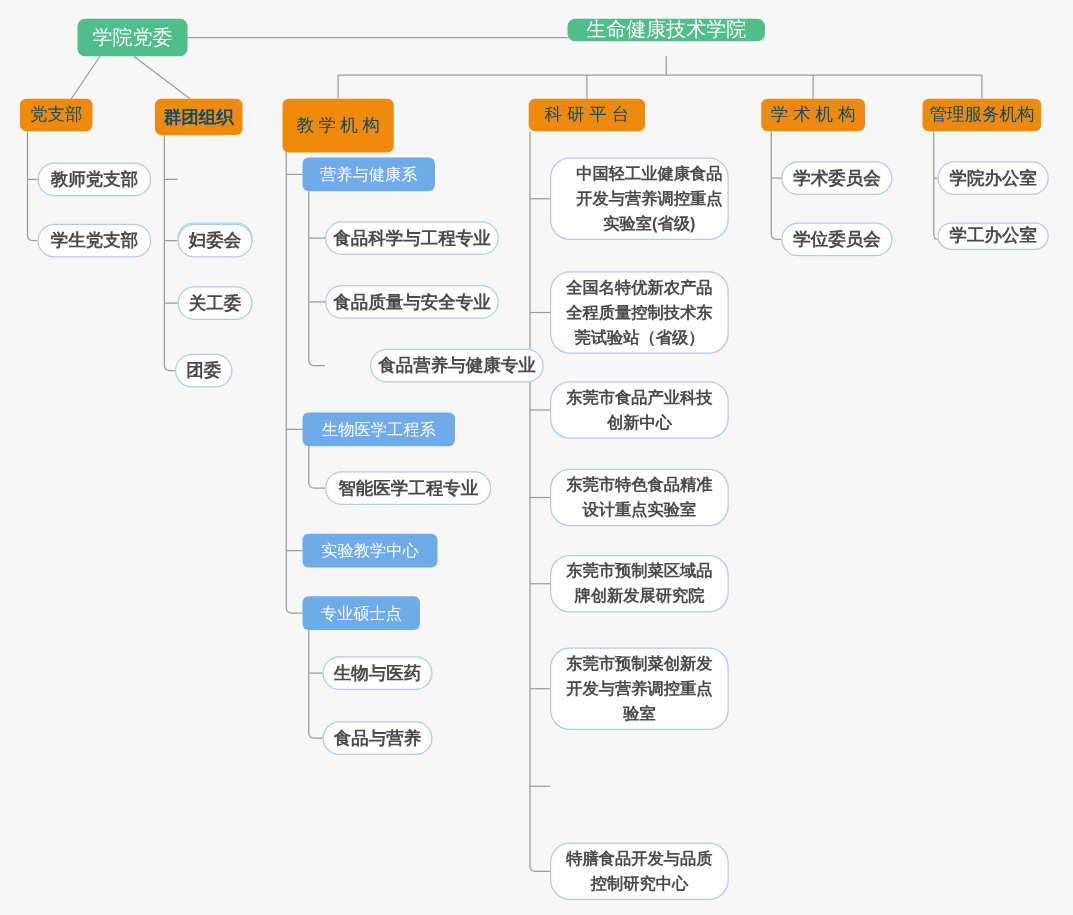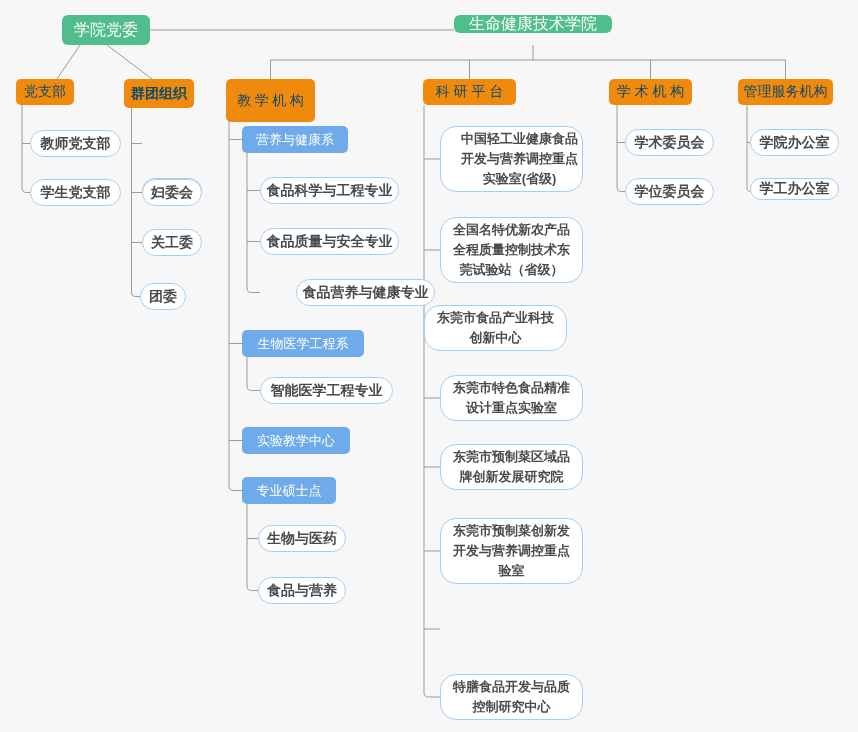--- a/index.html
+++ b/index.html
@@ -122,21 +122,21 @@
   <div class="node pill" style="left:260px;top:377px;width:133px;height:27px;">智能医学工程专业</div>
   <div class="node pill" style="left:258px;top:525px;width:88px;height:27px;">生物与医药</div>
   <div class="node pill" style="left:258px;top:577px;width:88px;height:27px;">食品与营养</div>
 
   <div class="node pill multi" style="left:440px;top:126px;width:143px;height:66px;padding-left:16px;">中国轻工业健康食品
 开发与营养调控重点
 实验室(省级)</div>
   <div class="node pill multi" style="left:440px;top:217px;width:143px;height:66px;">全国名特优新农产品
 全程质量控制技术东
 莞试验站（省级）</div>
-  <div class="node pill multi" style="left:424px;top:305px;width:143px;height:46px;">东莞市食品产业科技
+  <div class="node pill multi" style="left:440px;top:305px;width:143px;height:46px;">东莞市食品产业科技
 创新中心</div>
   <div class="node pill multi" style="left:440px;top:375px;width:143px;height:46px;">东莞市特色食品精准
 设计重点实验室</div>
   <div class="node pill multi" style="left:440px;top:444px;width:143px;height:46px;">东莞市预制菜区域品
 牌创新发展研究院</div>
   <div class="node pill multi" style="left:440px;top:518px;width:143px;height:66px;">东莞市预制菜创新发
 开发与营养调控重点
 验室</div>
   <div class="node pill multi" style="left:440px;top:674px;width:143px;height:46px;">特膳食品开发与品质
 控制研究中心</div>

